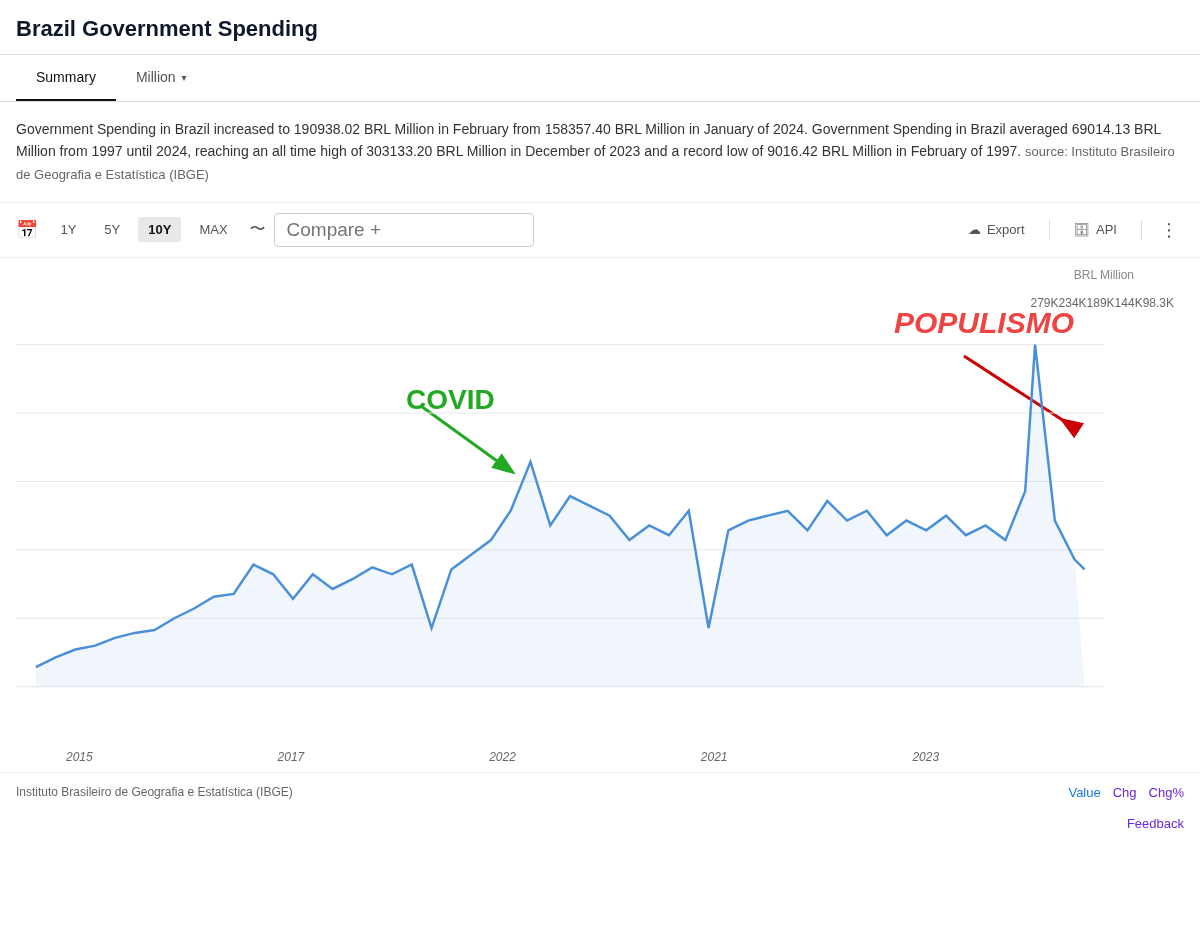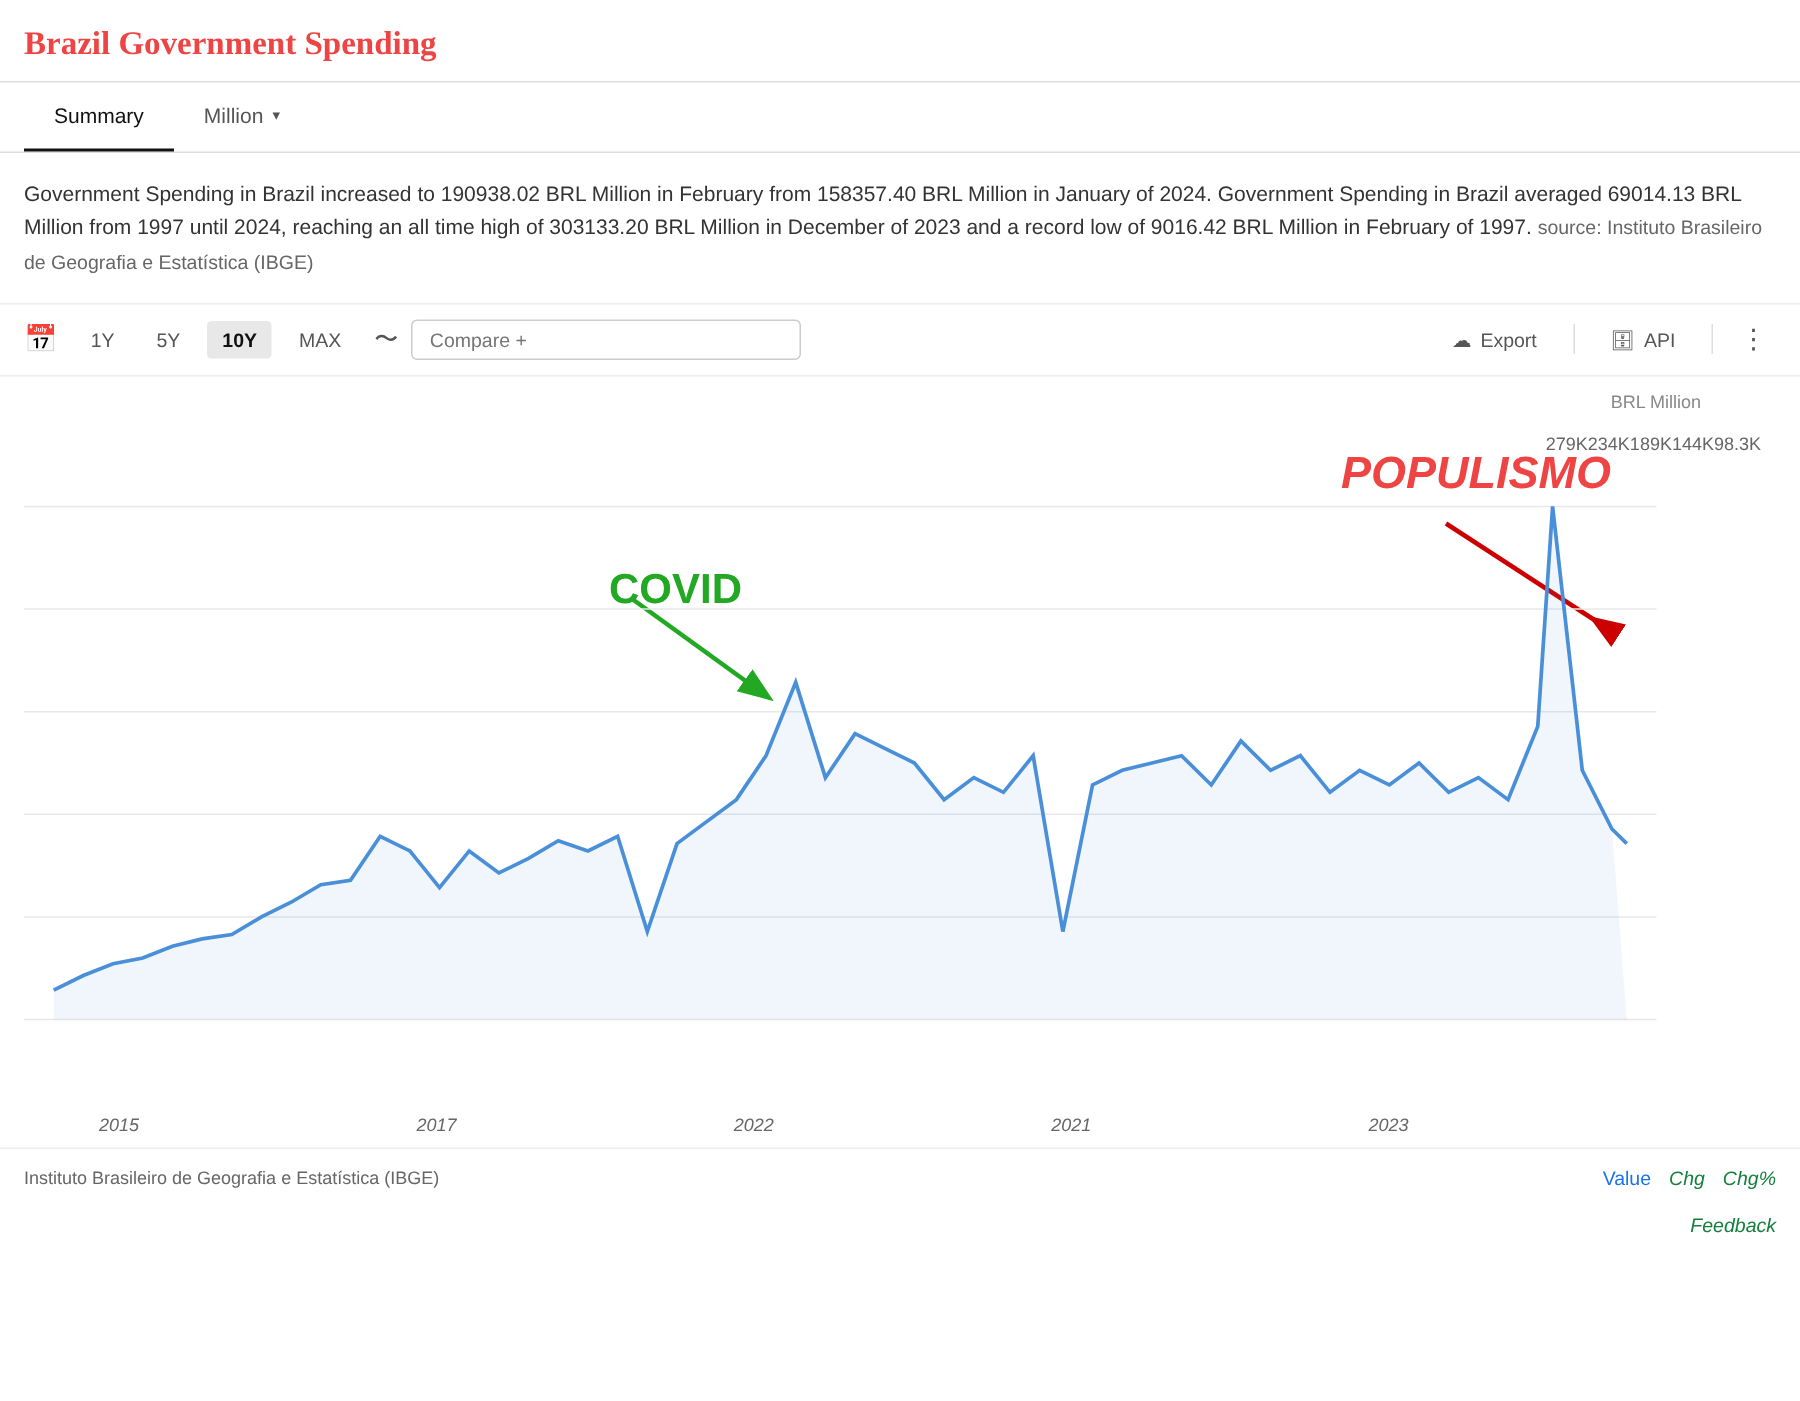--- a/index.html
+++ b/index.html
@@ -1,37 +1,37 @@
 <!DOCTYPE html>
 <html><head>
   <meta charset="utf-8">
   <style>
     * { box-sizing: border-box; margin: 0; padding: 0; }
     body { font-family: -apple-system, BlinkMacSystemFont, 'Segoe UI', Arial, sans-serif; background: #fff; color: #333; font-size: 14px; }
     
     .page-container { width: 1200px; min-height: 934px; background: #fff; overflow: hidden; }
     
     .header { padding: 16px 16px 12px 16px; border-bottom: 1px solid #ddd; }
-    .header h1 { font-size: 22px; font-weight: 700; color: #ef4444; font-family: Liberation Serif, serif; }
+    .header h1 { font-size: 22px; font-weight: 700; color: #0f172a; }
     
     .tabs-bar { display: flex; align-items: center; border-bottom: 1px solid #ddd; padding: 0 16px; }
     .tab-item { padding: 14px 20px; font-size: 14px; color: #555; cursor: pointer; border-bottom: 2px solid transparent; }
     .tab-item.active { color: #111; border-bottom: 2px solid #111; font-weight: 500; }
     .download-tab { display: flex; align-items: center; gap: 6px; }
     .chevron-down { font-size: 10px; }
     
     .summary-text { padding: 16px; font-size: 14px; line-height: 1.6; color: #333; border-bottom: 1px solid #eee; }
     .summary-text .source { color: #666; font-size: 13px; }
     
     .chart-controls { display: flex; align-items: center; padding: 10px 16px; border-bottom: 1px solid #eee; gap: 8px; }
     .ctrl-btn { padding: 5px 10px; font-size: 13px; color: #555; cursor: pointer; border-radius: 3px; background: none; border: none; }
     .ctrl-btn.active { background: #e8e8e8; color: #111; font-weight: 600; }
     .calendar-icon { font-size: 18px; color: #555; margin-right: 4px; }
     .chart-icon { font-size: 16px; color: #555; margin-left: 4px; }
-    .compare-input { flex: 1; max-width: 260px; padding: 5px 12px; border: 1px solid #ccc; border-radius: 4px; font-size: 13px; color: #888; outline: none; }
+    .compare-input { flex: 1; max-width: 260px; padding: 5px 12px; border: 1px solid #ccc; border-radius: 4px; font-size: 19px; color: #888; outline: none; }
     .ctrl-spacer { flex: 1; }
     .ctrl-action { display: flex; align-items: center; gap: 6px; padding: 5px 12px; font-size: 13px; color: #555; cursor: pointer; }
     .ctrl-divider { width: 1px; height: 20px; background: #ddd; margin: 0 4px; }
     .more-icon { font-size: 18px; color: #555; cursor: pointer; padding: 0 6px; }
     
     .chart-area { position: relative; padding: 10px 16px 0 16px; }
     .chart-unit-label { text-align: right; font-size: 12px; color: #888; padding-right: 50px; margin-bottom: 4px; }
     
     .chart-wrapper { position: relative; width: 100%; height: 460px; }
     
@@ -43,21 +43,21 @@
     .annotation-populismo { position: absolute; top: 20px; right: 110px; color: #ef4444; font-size: 30px; font-weight: 800; font-style: italic; }
     
     .y-axis-labels { position: absolute; right: 10px; top: 0; height: 430px; display: flex; flex-direction: row; justify-content: space-between; font-size: 12px; color: #666; padding: 10px 0; text-align: right; }
     
     .x-axis-labels { display: flex; justify-content: space-between; padding: 4px 60px 4px 50px; font-size: 12px; color: #666; font-style: italic; }
     
     .chart-footer { display: flex; justify-content: space-between; align-items: center; padding: 12px 16px; border-top: 1px solid #eee; margin-top: 4px; }
     .source-label { font-size: 12px; color: #666; }
     .footer-actions { display: flex; gap: 12px; font-size: 13px; }
     .footer-act-value { color: #1a73e8; cursor: pointer; font-weight: 500; }
-    .footer-act { color: #15803d; cursor: pointer; font-style: italic; }
+    .footer-act { color: #6d28d9; cursor: pointer; }
     
     .feedback-bar { text-align: right; padding: 4px 16px 8px; font-size: 13px; color: #555; cursor: pointer; }
   </style>
 </head>
 <body>
 
 <div class="page-container">
 
   <div class="header">
     <h1>Brazil Government Spending</h1>

